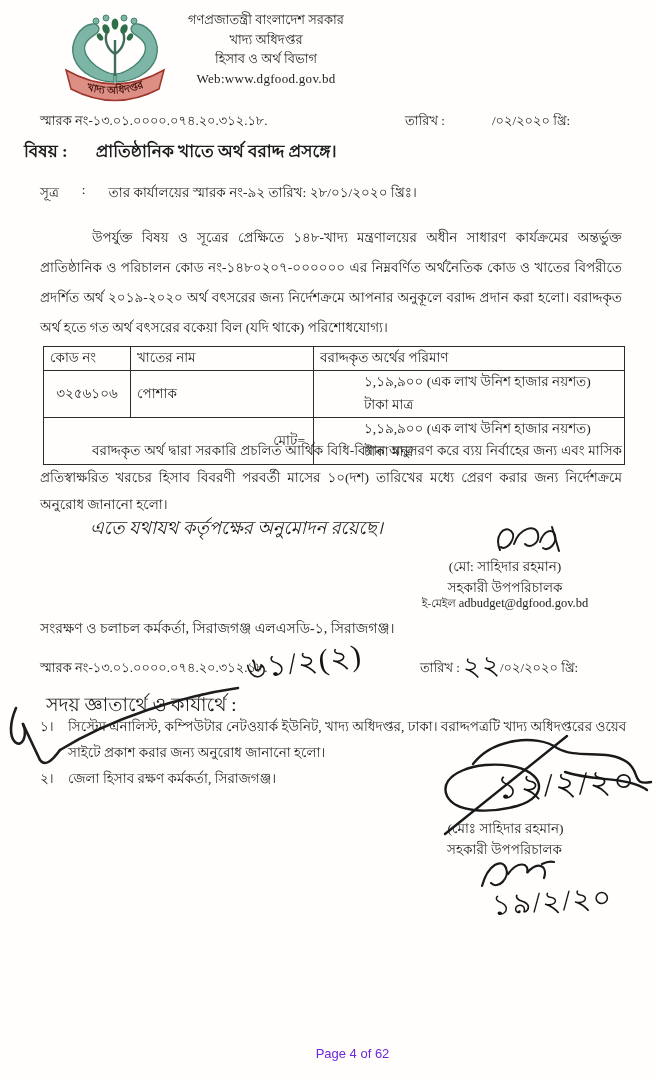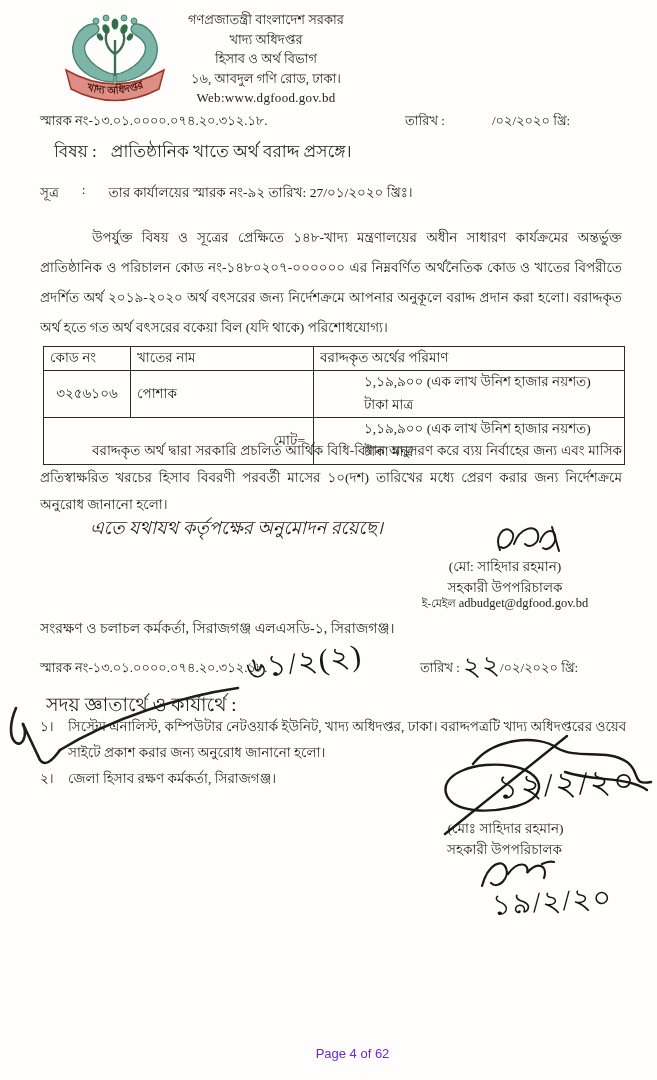--- a/index.html
+++ b/index.html
@@ -11,21 +11,21 @@
   }
   .abs { position:absolute; }
 
   
   .org-block { left:150px; top:10px; width:232px; text-align:center; font-size:13px; line-height:19.5px; }
   .org-block .web { font-family:"Liberation Serif","DejaVu Serif",serif; letter-spacing:.3px; }
 
   
   .memo-text { font-size:13px; white-space:nowrap; }
 
-  .subject-row { left:54px; top:138px; font-size:17px; font-weight:normal; display:flex; gap:14px; white-space:nowrap; }
+  .subject-row { left:24px; top:138px; font-size:17px; font-weight:bold; display:flex; gap:28px; white-space:nowrap; }
   .ref-row { left:40px; top:182px; font-size:13.5px; display:flex; gap:23px; white-space:nowrap; }
 
   .para { font-size:13.5px; text-align:justify; }
   .para1 { left:40px; top:223px; width:582px; line-height:30px; text-indent:52px; }
   .para2 { left:40px; top:437px; width:582px; line-height:27px; text-indent:52px; }
   .approval { left:90px; top:514px; font-size:18px;font-style:italic; }
 
   
   table.alloc { left:43px; top:346px; width:582px; border-collapse:collapse; font-size:13.5px; position:absolute; }
   table.alloc td, table.alloc th { border:1.6px solid #2b2b2b; padding:0 6px; font-weight:normal; }
@@ -99,37 +99,36 @@
       <text font-size="10.5" font-weight="bold" fill="#4f1812" font-family="Liberation Serif, DejaVu Serif, serif">
         <textPath href="#ribbonPath" startOffset="50%" text-anchor="middle">খাদ্য অধিদপ্তর</textPath>
       </text>
     </svg>
   </div>
 
   <div class="abs org-block">
     <div>গণপ্রজাতন্ত্রী বাংলাদেশ সরকার</div>
     <div>খাদ্য অধিদপ্তর</div>
     <div>হিসাব ও অর্থ বিভাগ</div>
-    <div>১৬, আবদুল গণি রোড, ঢাকা।</div>
     <div class="web">Web:www.dgfood.gov.bd</div>
   </div>
 
   <div class="abs memo-text" style="left:40px; top:111px;">স্মারক নং-১৩.০১.০০০০.০৭৪.২০.৩১২.১৮.</div>
   <div class="abs memo-text" style="left:405px; top:111px;">তারিখ :</div>
   <div class="abs memo-text" style="left:492px; top:111px;">/০২/২০২০ খ্রি:</div>
 
   <div class="abs subject-row">
     <span>বিষয় :</span>
     <span>প্রাতিষ্ঠানিক খাতে অর্থ বরাদ্দ প্রসঙ্গে।</span>
   </div>
 
   <div class="abs ref-row">
     <span>সূত্র</span>
     <span>:</span>
-    <span>তার কার্যালয়ের স্মারক নং-৯২ তারিখ: 27/০১/২০২০ খ্রিঃ।</span>
+    <span>তার কার্যালয়ের স্মারক নং-৯২ তারিখ: ২৮/০১/২০২০ খ্রিঃ।</span>
   </div>
 
   <div class="abs para para1">উপর্যুক্ত বিষয় ও সূত্রের প্রেক্ষিতে ১৪৮-খাদ্য মন্ত্রণালয়ের অধীন সাধারণ কার্যক্রমের অন্তর্ভুক্ত প্রাতিষ্ঠানিক ও পরিচালন কোড নং-১৪৮০২০৭-০০০০০০ এর নিম্নবর্ণিত অর্থনৈতিক কোড ও খাতের বিপরীতে প্রদর্শিত অর্থ ২০১৯-২০২০ অর্থ বৎসরের জন্য নির্দেশক্রমে আপনার অনুকূলে বরাদ্দ প্রদান করা হলো।  বরাদ্দকৃত অর্থ হতে গত অর্থ বৎসরের বকেয়া বিল (যদি থাকে) পরিশোধযোগ্য।</div>
 
   <table class="alloc">
     <tbody>
         <tr>
       <th class="col-code">কোড নং</th>
       <th class="col-sector">খাতের নাম</th>
       <th>বরাদ্দকৃত অর্থের পরিমাণ</th>

